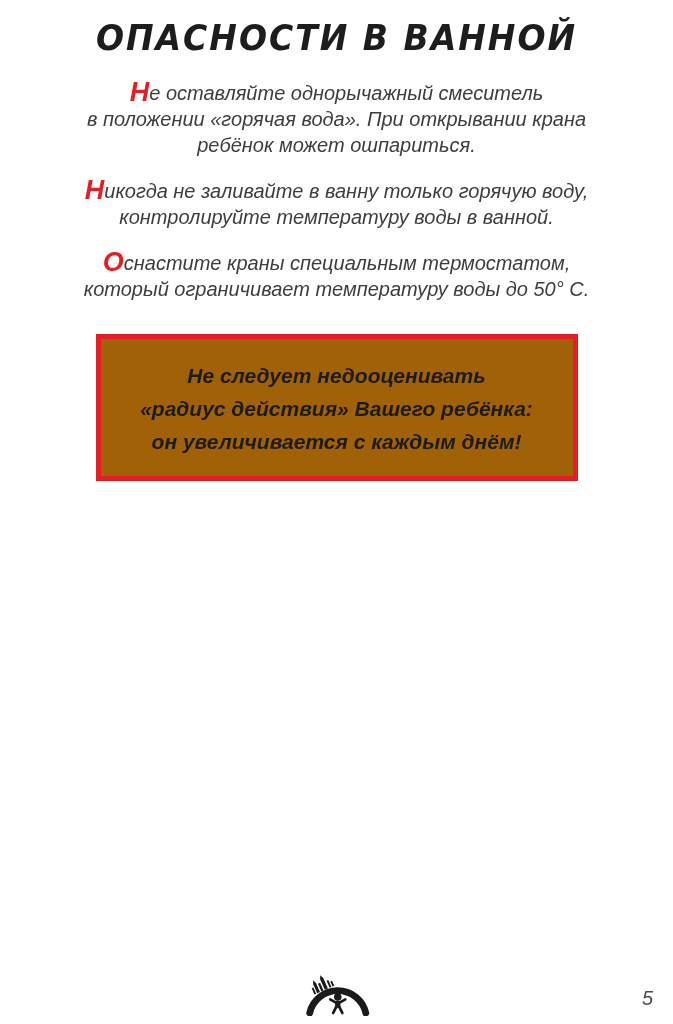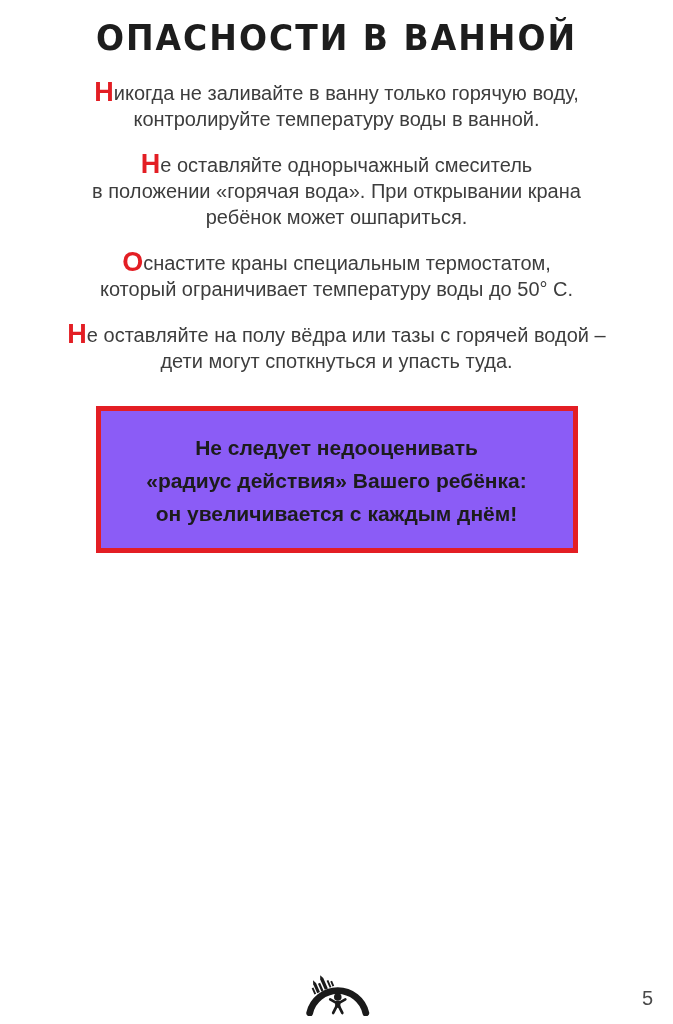--- a/index.html
+++ b/index.html
@@ -10,20 +10,21 @@
     position: relative;
     font-family: "Liberation Sans", "DejaVu Sans", sans-serif;
     color: #3d3d3d;
     overflow: hidden;
   }
   .page {
     width: 673px;
     height: 1024px;
     padding: 16px 28px 0 28px;
     position: relative;
+    font-style: italic;
   }
   .title {
     text-align: center;
     font-family: "DejaVu Sans", sans-serif;
     font-weight: bold;
     font-size: 33px;
     letter-spacing: 2px;
     color: #1d1d1d;
     line-height: 44px;
     margin-bottom: 20px;
@@ -41,21 +42,21 @@
     font-weight: bold;
     font-size: 27px;
     line-height: 0;
     vertical-align: -1px;
   }
   .lines { white-space: pre-line; }
   .warning-box {
     margin: 32px auto 12px auto;
     width: 482px;
     border: 5px solid #e31e24;
-    background: #8b5cf6;
+    background: #a16207;
     padding: 20px 10px 18px 10px;
     text-align: center;
   }
   .warning-text {
     font-weight: bold;
     font-size: 21px;
     line-height: 33px;
     color: #1c1c1c;
     white-space: pre-line;
   }
@@ -75,33 +76,31 @@
     color: #4a4a4a;
   }
 </style>
 </head>
 <body>
 
 <div class="page">
 
   <h1 class="title">ОПАСНОСТИ В ВАННОЙ</h1>
 
-  <p class="para"><span class="dropcap">Н</span><span class="lines">икогда не заливайте в ванну только горячую воду,
-контролируйте температуру воды в ванной.</span></p>
-
   <p class="para"><span class="dropcap">Н</span><span class="lines">е оставляйте однорычажный смеситель
 в положении «горячая вода». При открывании крана
 ребёнок может ошпариться.</span></p>
+
+  <p class="para"><span class="dropcap">Н</span><span class="lines">икогда не заливайте в ванну только горячую воду,
+контролируйте температуру воды в ванной.</span></p>
 
   <p class="para"><span class="dropcap">О</span><span class="lines">снастите краны специальным термостатом,
 который ограничивает температуру воды до 50° С.</span></p>
 
 
-  <p class="para"><span class="dropcap">Н</span><span class="lines">е оставляйте на полу вёдра или тазы с горячей водой –
-дети могут споткнуться и упасть туда.</span></p>
 
 
   <div class="warning-box">
     <div class="warning-text">Не следует недооценивать
 «радиус действия» Вашего ребёнка:
 он увеличивается с каждым днём!</div>
   </div>
 
   <div class="footer-logo">
     <svg viewBox="0 0 100 58" width="78" height="44" aria-hidden="true">

